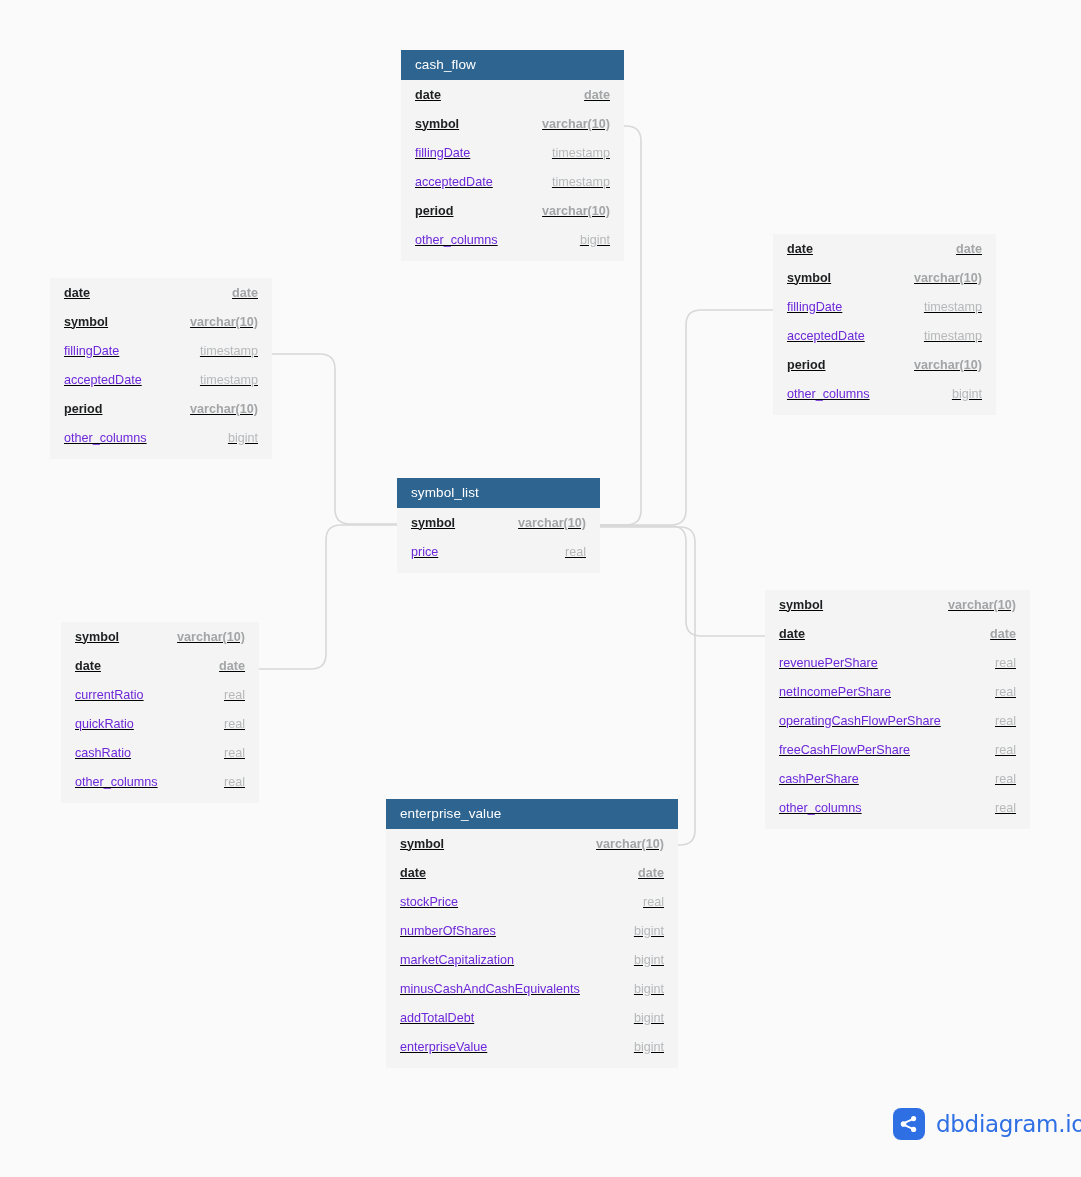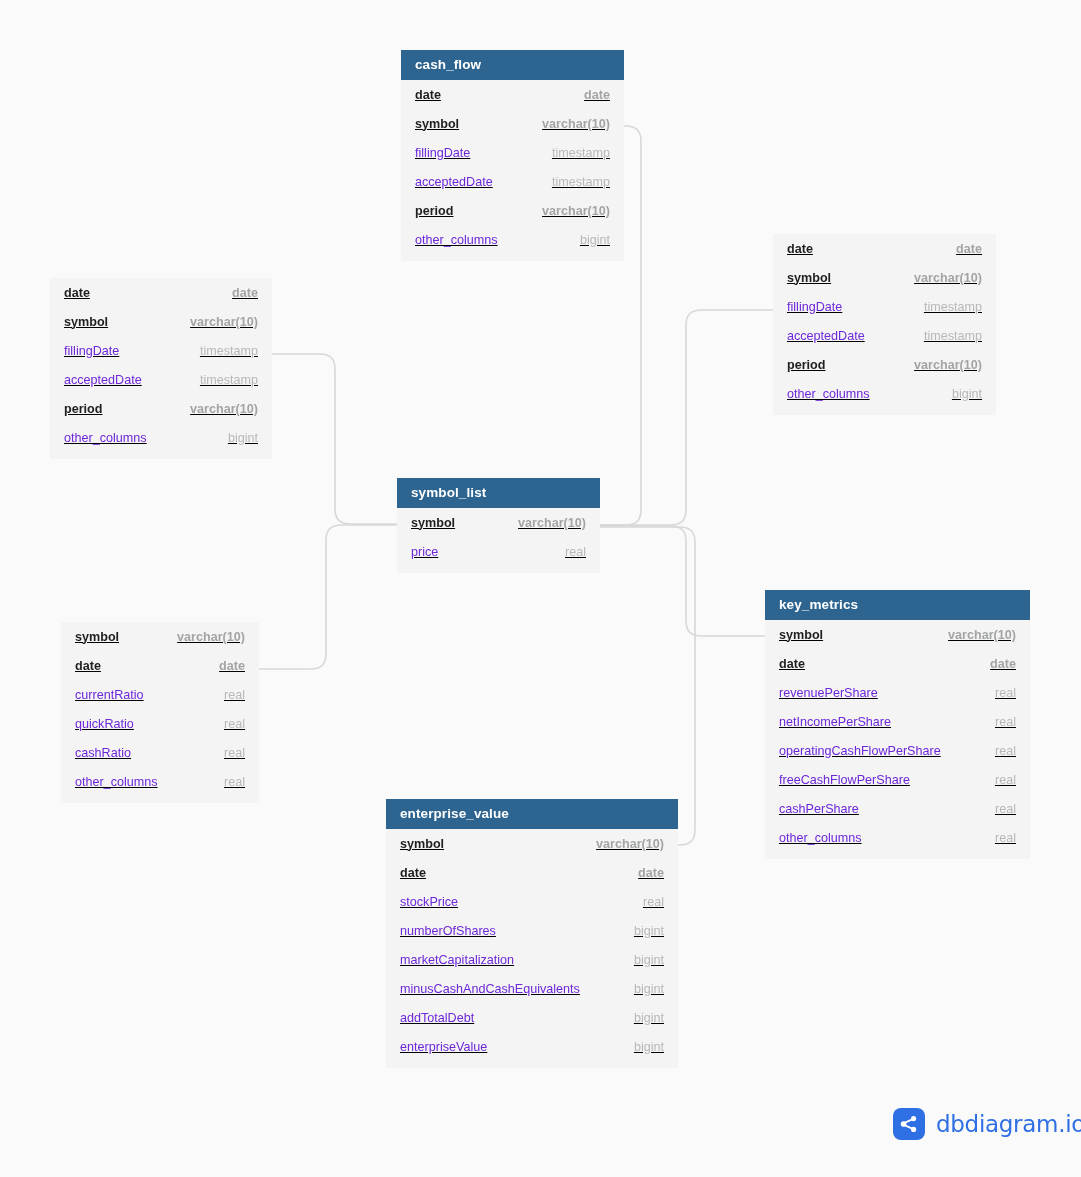--- a/index.html
+++ b/index.html
@@ -30,21 +30,21 @@
   }
   .table-node {
     position: absolute;
     background: #f4f4f4;
     box-sizing: border-box;
   }
   .table-header {
     background: #2d6490;
     color: #ffffff;
     font-size: 13.5px;
-    font-weight: bold;
+    font-weight: normal;
     height: 30px;
     line-height: 30px;
     padding: 0 14px;
     box-sizing: border-box;
     letter-spacing: 0.1px;
     white-space: nowrap;
     overflow: hidden;
   }
   .field-row {
     display: flex;
@@ -229,21 +229,20 @@
             <span class="field-name">cashRatio</span>
             <span class="field-type">real</span>
           </div>
           <div class="field-row">
             <span class="field-name">other_columns</span>
             <span class="field-type">real</span>
           </div>
         </div>
       </div>
       <div class="table-node" style="left: 765px; top: 590px; width: 265px;">
-        <div class="table-header">key_metrics</div>
         <div style="padding-bottom: 7px;">
           <div class="field-row pk">
             <span class="field-name">symbol</span>
             <span class="field-type">varchar(10)</span>
           </div>
           <div class="field-row pk">
             <span class="field-name">date</span>
             <span class="field-type">date</span>
           </div>
           <div class="field-row">

